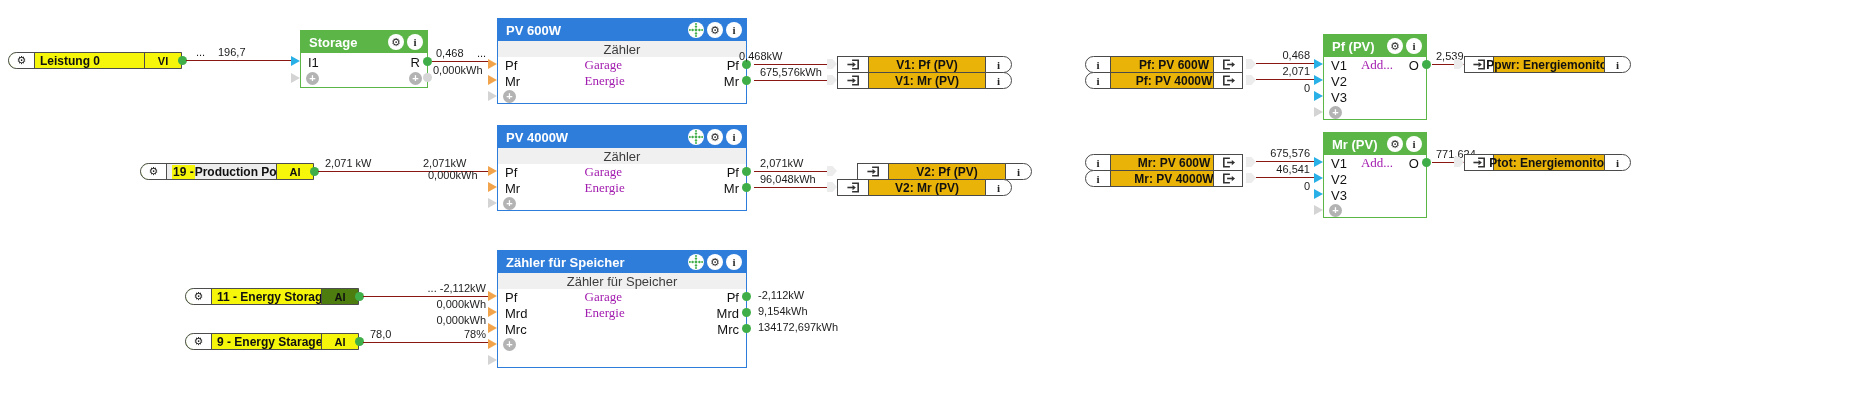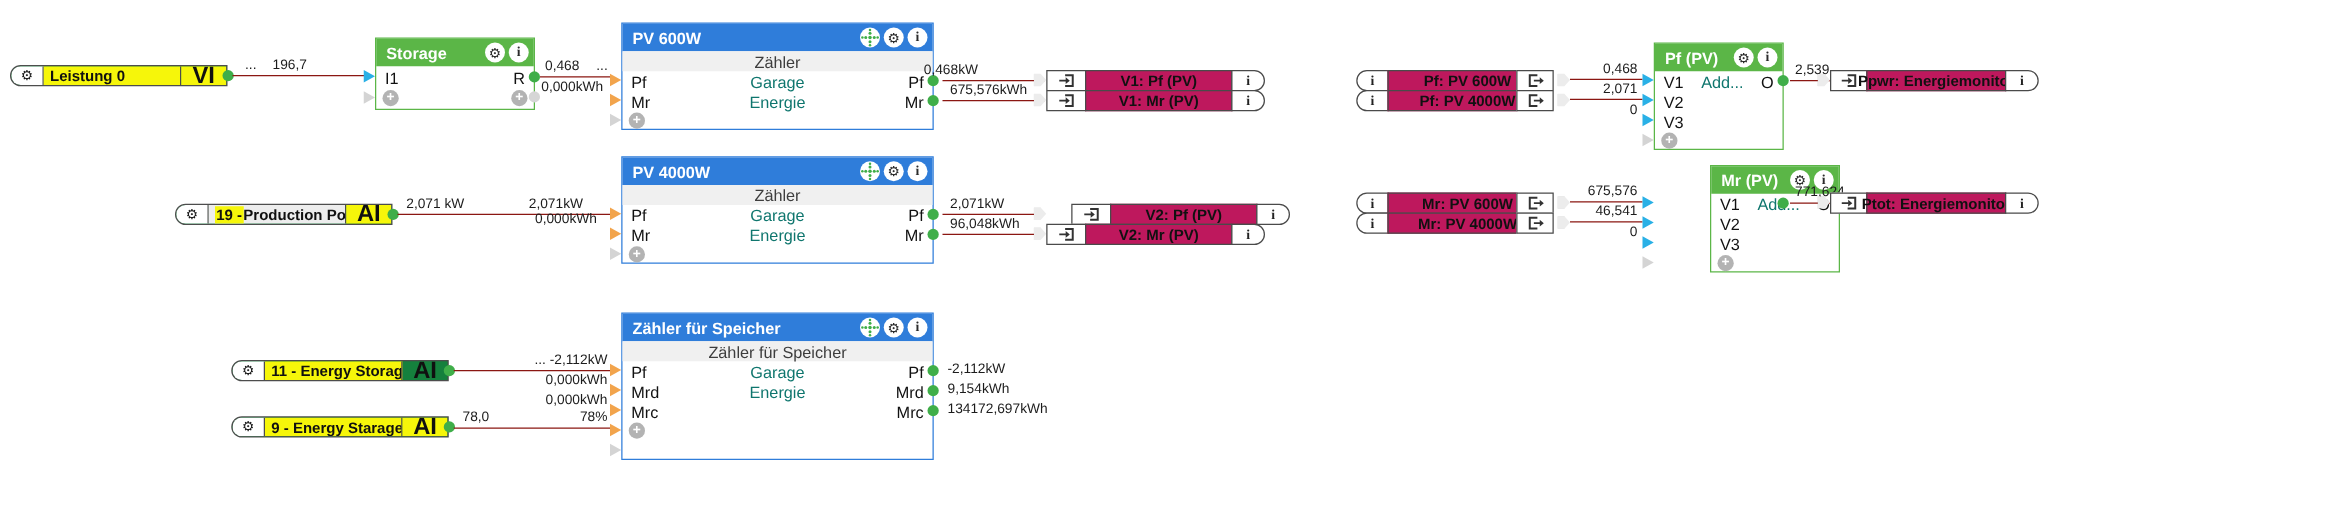--- a/index.html
+++ b/index.html
@@ -4,61 +4,61 @@
 <style>
   html,body{margin:0;padding:0;background:#fff;}
   #canvas{position:relative;width:1864px;height:409px;background:#fff;overflow:hidden;
           font-family:"Liberation Sans",sans-serif;}
   
   .wire{position:absolute;height:1px;background:#8b1712;}
   .wl{position:absolute;font-size:11px;line-height:11px;color:#1c1c1c;white-space:nowrap;}
   .wl.ra{text-align:right;}
   
   .ybk{position:absolute;height:17px;display:flex;border:1px solid #4d4d4d;border-radius:9px 0 0 9px;
-       overflow:hidden;background:#15803d;box-sizing:border-box;}
+       overflow:hidden;background:#4d7c0f;box-sizing:border-box;}
   .ybk .gcell{width:25px;display:flex;align-items:center;justify-content:center;border-right:1px solid #4d4d4d;background:#fff;flex:none;}
   .ybk .gcell::before{content:"⚙";font-family:"DejaVu Sans",sans-serif;font-size:11px;color:#1a1a1a;}
   .ybk .lbl{flex:1;display:flex;align-items:center;padding:0 5px;font-weight:bold;font-size:12px;color:#101010;border-right:1px solid #4d4d4d;white-space:nowrap;overflow:hidden;}
-  .ybk .typ{width:36px;display:flex;align-items:center;justify-content:center;font-weight:bold;font-size:19px;color:#101010;flex:none;}
+  .ybk .typ{width:36px;display:flex;align-items:center;justify-content:center;font-weight:bold;font-size:11px;color:#101010;flex:none;}
   .yellow{background:#f6f60a;}
   .greybg{background:#ededed;}
   .hlspan{background:#f6f60a;padding:0 1px;}
   
   .fb{position:absolute;background:#fff;border:1px solid;box-sizing:border-box;}
   .fb.blue{border-color:#2f7dda;}
   .fb.green{border-color:#5bb647;}
   .fb-head{height:22px;display:flex;align-items:center;color:#fff;font-weight:bold;font-size:13px;padding:0 4px 0 8px;box-sizing:border-box;}
   .blue>.fb-head{background:#2f7dda;}
   .green>.fb-head{background:#5bb647;}
   .sp{flex:1;}
   .hicon{width:16px;height:16px;border-radius:50%;background:#fff;display:flex;align-items:center;justify-content:center;margin-left:3px;flex:none;}
   .hicon.gear::before{content:"⚙";font-family:"DejaVu Sans",sans-serif;font-size:11px;color:#2b2b2b;}
   .hicon.info::before{content:"i";font-family:"Liberation Serif",serif;font-weight:bold;font-size:11px;color:#2b2b2b;}
   .fb-sub{height:16px;background:#f0f0f0;display:flex;align-items:center;justify-content:center;font-size:13px;color:#3d3d3d;}
   .fb-row{height:16px;display:flex;align-items:center;font-size:13px;color:#111;padding:0 7px;box-sizing:border-box;}
   .fb-row.tall{height:18px;}
   .fb-row .l{width:34%;text-align:left;}
-  .fb-row .m{width:32%;text-align:center;color:#0f766e;}
+  .fb-row .m{width:32%;text-align:left;color:#a21caf;font-family:Liberation Serif, serif;}
   .fb-row .r{width:34%;text-align:right;}
   .fb-plus{height:16px;position:relative;}
   .plusbtn{position:absolute;width:13px;height:13px;border-radius:50%;background:#b3b3b3;top:1px;display:flex;align-items:center;justify-content:center;}
   .plusbtn::before{content:"+";color:#fff;font-size:11px;font-weight:bold;line-height:1;}
   
   .tri{position:absolute;width:0;height:0;border-top:5px solid transparent;border-bottom:5px solid transparent;}
   .tri.cyan{border-left:9px solid #29b0e6;}
   .tri.orange{border-left:9px solid #f2a44c;}
   .tri.grey{border-left:9px solid #d4d4d4;}
   .dot{position:absolute;width:9px;height:9px;border-radius:50%;background:#3fae49;}
   .dot.grey{background:#d6d6d6;}
   .stub{position:absolute;width:10px;height:10px;background:#ececec;outline:1px solid #9a9a9a;clip-path:polygon(0 0,55% 0,100% 50%,55% 100%,0 100%);}
   
   .mb{position:absolute;height:17px;display:flex;}
   .mb .cell{height:17px;border:1px solid #4a4a4a;box-sizing:border-box;display:flex;align-items:center;justify-content:center;background:#fff;}
   .mb .cell + .cell{margin-left:-1px;}
-  .mb .lab{background:#be185d;font-weight:bold;font-size:12px;color:#111;white-space:nowrap;}
+  .mb .lab{background:#eab308;font-weight:bold;font-size:12px;color:#111;white-space:nowrap;}
   .mb .icn{width:32px;}
   .mb .icn30{width:30px;}
   .mb .capR{width:27px;border-radius:0 9px 9px 0;}
   .mb .capL{width:26px;border-radius:9px 0 0 9px;}
   .mb .capR::before,.mb .capL::before{content:"i";font-family:"Liberation Serif",serif;font-weight:bold;font-size:11px;color:#222;}
   .mb .lab104{width:104px;padding-left:24px;}
   .mb .lab118{width:118px;}
   .mb .lab112{width:112px;}
 </style>
 </head>
@@ -436,21 +436,21 @@
       </div>
   </div>
   <span class="stub" style="left:1246px;top:173px;"></span>
 
   <div class="wire" style="left:1256px;top:161px;width:58px;"></div>
   <span class="wl ra" style="left:1250px;top:148px;width:60px;">675,576</span>
   <div class="wire" style="left:1256px;top:177px;width:58px;"></div>
   <span class="wl ra" style="left:1250px;top:164px;width:60px;">46,541</span>
   <span class="wl ra" style="left:1250px;top:181px;width:60px;">0</span>
 
-  <div class="fb green" style="left:1323px;top:132px;width:104px;height:86px;margin-left:45px;">
+  <div class="fb green" style="left:1323px;top:132px;width:104px;height:86px;">
     <div class="fb-head">
       <span>Mr (PV)</span>
         <span class="sp"></span>
       <span class="hicon gear"></span>
       <span class="hicon info"></span>
     </div>
     <div class="fb-row">
       <span class="l">V1</span>
       <span class="m">Add...</span>
       <span class="r">O</span>

